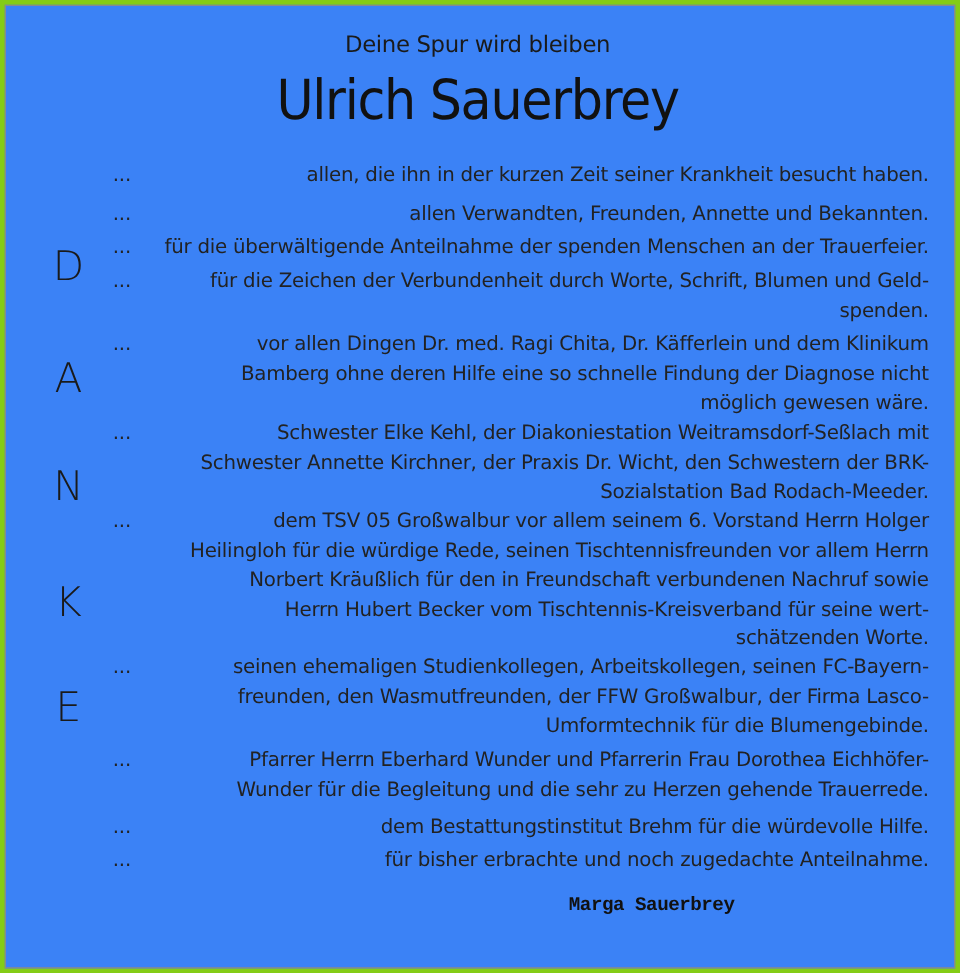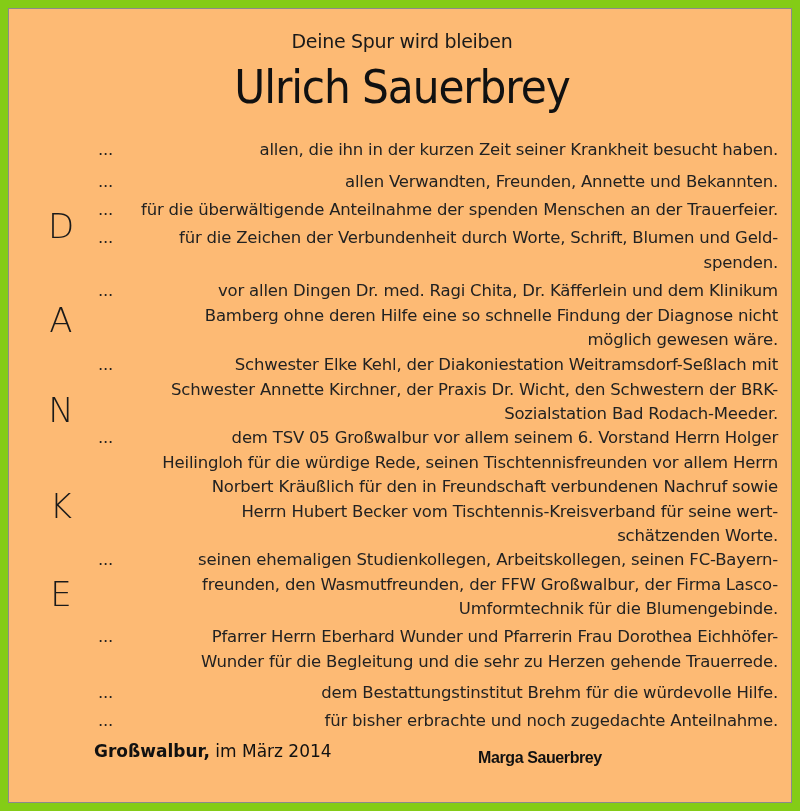--- a/index.html
+++ b/index.html
@@ -1,22 +1,22 @@
 <!DOCTYPE html>
 <html><head>
 <meta charset="utf-8">
 <style>
   html, body { margin: 0; padding: 0; background: #ffffff; }
   body { width: 800px; height: 811px; overflow: hidden; }
   .frame {
     position: absolute; left: 0; top: 0;
     width: 800px; height: 811px;
     box-sizing: border-box;
-    border: 8px solid #84cc16;
-    background: #fdba74;
+    border: 4px solid #84cc16;
+    background: #3b82f6;
   }
   .frame::after {
     content: ""; position: absolute; left: 0; top: 0; right: 0; bottom: 0;
     border: 1px solid #8a8a8a; pointer-events: none;
   }
   .subtitle {
     position: absolute; left: 0; width: 788px; top: 22px;
     text-align: center;
     font-family: "DejaVu Sans", sans-serif;
     font-size: 19px; color: #1a1a1a;
@@ -49,21 +49,21 @@
   }
   .footer-left {
     position: absolute; left: 86px; top: 733px;
     font-family: "DejaVu Sans", sans-serif;
     font-size: 17px; color: #111;
   }
   .footer-left .place { font-weight: bold; }
   .footer-left .date { font-weight: normal; }
   .footer-right {
     position: absolute; left: 470px; top: 738px;
-    font-family: Liberation Sans, sans-serif;
+    font-family: Liberation Mono, monospace;
     font-size: 16px; color: #111; font-weight: bold; line-height: 24px;
     letter-spacing: -0.4px;
   }
   .footer-right div { display: block; }
 </style>
 </head>
 <body>
 
 <div class="frame">
   <div class="subtitle">Deine Spur wird bleiben</div>
@@ -128,17 +128,16 @@
       <div class="item" style="top: 673px;">
         <span class="dots">...</span>
         <span class="txt">dem Bestattungstinstitut Brehm für die würdevolle Hilfe.</span>
       </div>
       <div class="item" style="top: 701px;">
         <span class="dots">...</span>
         <span class="txt">für bisher erbrachte und noch zugedachte Anteilnahme.</span>
       </div>
     </div>
 
-  <div class="footer-left"><span class="place">Großwalbur,</span><span class="date"> im März 2014</span></div>
   <div class="footer-right">
     <div>Marga Sauerbrey</div>
   </div>
 </div>
 
 </body></html>

